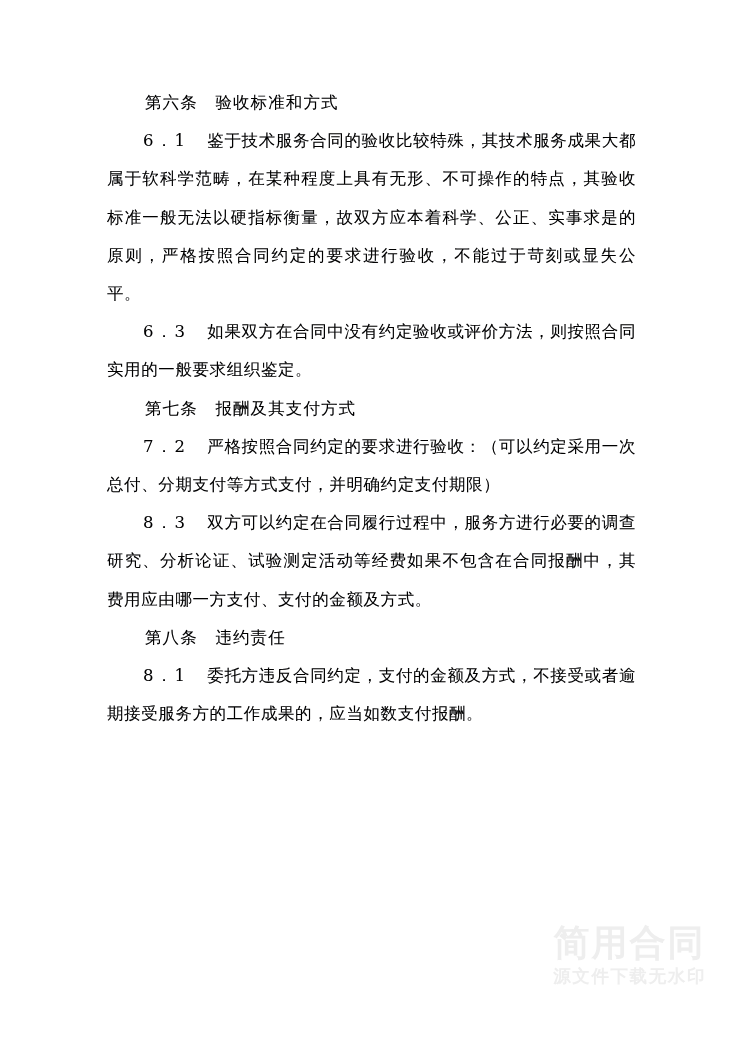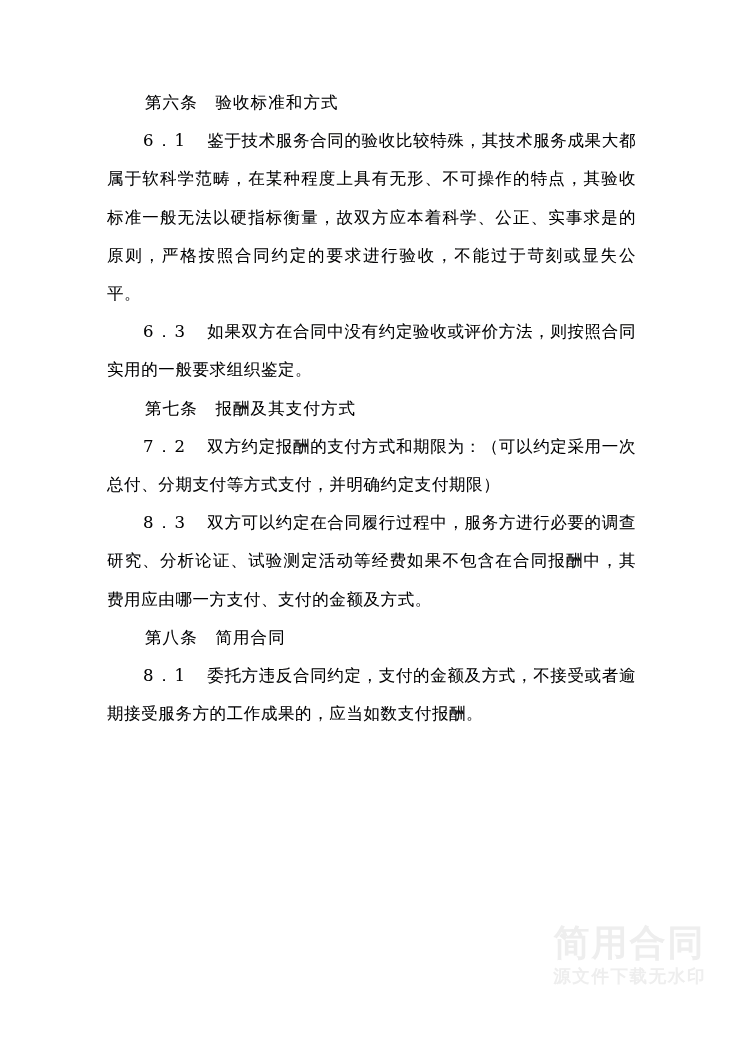--- a/index.html
+++ b/index.html
@@ -107,25 +107,25 @@
     <p class="para heading">第六条　验收标准和方式</p>
 
     <p class="para numbered"><span class="num">6．1</span><span class="gap-md"></span><span>鉴于技术服务合同的验收比较特殊，其技术服务成果大都属于软科学范畴，在某种程度上具有无形、不可操作的特点，其验收标准一般无法以硬指标衡量，故双方应本着科学、公正、实事求是的原则，严格按照合同约定的要求进行验收，不能过于苛刻或显失公平。</span></p>
 
 
     <p class="para numbered"><span class="num">6．3</span><span class="gap-md"></span><span>如果双方在合同中没有约定验收或评价方法，则按照合同实用的一般要求组织鉴定。</span></p>
 
     <p class="para heading">第七条　报酬及其支付方式</p>
 
 
-    <p class="para numbered"><span class="num">7．2</span><span class="gap-md"></span><span>双方约定报酬的支付方式和期限为：（可以约定采用一次总付、分期支付等方式支付，并明确约定支付期限）</span></p>
+    <p class="para numbered"><span class="num">7．2</span><span class="gap-md"></span><span>严格按照合同约定的要求进行验收：（可以约定采用一次总付、分期支付等方式支付，并明确约定支付期限）</span></p>
 
     <p class="para numbered"><span class="num">8．3</span><span class="gap-md"></span><span>双方可以约定在合同履行过程中，服务方进行必要的调查研究、分析论证、试验测定活动等经费如果不包含在合同报酬中，其费用应由哪一方支付、支付的金额及方式。</span></p>
 
-    <p class="para heading">第八条　简用合同</p>
+    <p class="para heading">第八条　违约责任</p>
 
     <p class="para numbered"><span class="num">8．1</span><span class="gap-md"></span><span>委托方违反合同约定，支付的金额及方式，不接受或者逾期接受服务方的工作成果的，应当如数支付报酬。</span></p>
 
   </div>
 
   <div class="watermark">
     <span class="wm-main">简用合同</span>
     <span class="wm-sub">源文件下载无水印</span>
   </div>
 

